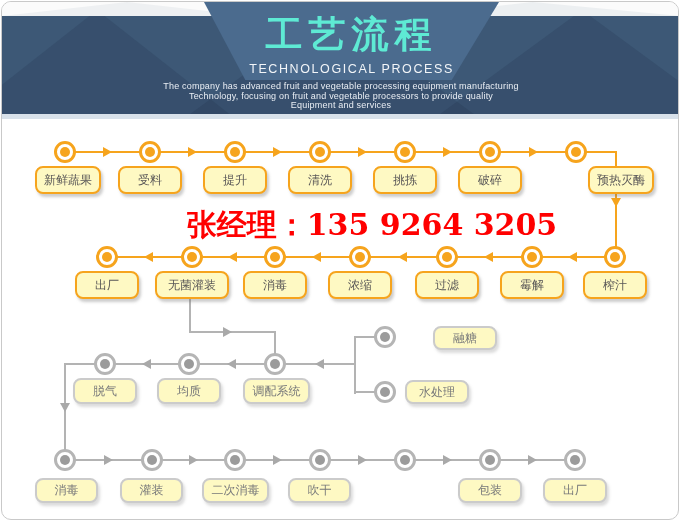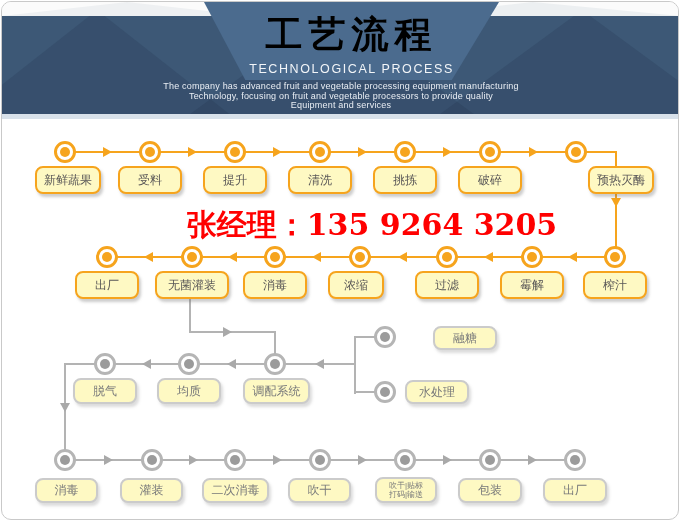--- a/index.html
+++ b/index.html
@@ -14,21 +14,21 @@
   .ts2 { left:410px; width:268px; background:#ecef f1; background:#eceff1; clip-path:polygon(45% 0,100% 100%,0 100%); }
   .band { position:absolute; left:0; top:14px; width:678px; height:98px; background:#3d5876; overflow:hidden; }
   .band-tri { position:absolute; background:rgba(24,40,60,0.16); }
   .bt1 { left:-45px; top:-6px; width:280px; height:110px; clip-path:polygon(50% 0,100% 100%,0 100%); }
   .bt2 { left:180px; top:-6px; width:300px; height:110px; clip-path:polygon(50% 0,100% 100%,0 100%); }
   .bt3 { left:430px; top:-6px; width:300px; height:110px; clip-path:polygon(50% 0,100% 100%,0 100%); }
   .desc { position:absolute; left:0; top:66px; width:100%; text-align:center; color:#e9eef4;
           font-size:9px; line-height:9.5px; letter-spacing:0.2px; }
   .trapezoid { position:absolute; left:202px; top:0; width:295px; height:78px; background:#4b6b8e;
                clip-path:polygon(0 0,100% 0,84% 100%,14% 100%); text-align:center; z-index:2; }
-  .title { margin-top:8px; color:#000000; font-size:37px; font-weight:bold; letter-spacing:6px; }
+  .title { margin-top:8px; color:#5eead4; font-size:37px; font-weight:bold; letter-spacing:6px; }
   .subtitle { margin-top:2px; color:#f2f5f8; font-size:12.5px; letter-spacing:1.6px; }
   .band-edge { position:absolute; left:0; top:112px; width:678px; height:5px; background:#d8e1ea; }
 
   
   .contact { position:absolute; left:170px; top:203px; width:400px; text-align:center;
              font-family:"DejaVu Serif", serif; font-weight:bold; color:#ff0000; font-size:30px; z-index:5; }
 
   
   .hl-o, .vl-o { position:absolute; background:#f6a41d; z-index:1; }
   .hl-g, .vl-g { position:absolute; background:#b3b3b3; z-index:1; }
@@ -148,35 +148,31 @@
   <div class="box box-o" style="left:116px; top:164px; width:64px; height:28px;">受料</div>
   <div class="box box-o" style="left:201px; top:164px; width:64px; height:28px;">提升</div>
   <div class="box box-o" style="left:286px; top:164px; width:64px; height:28px;">清洗</div>
   <div class="box box-o" style="left:371px; top:164px; width:64px; height:28px;">挑拣</div>
   <div class="box box-o" style="left:456px; top:164px; width:64px; height:28px;">破碎</div>
   <div class="box box-o" style="left:542px; top:164px; width:66px; height:28px;margin-left:44px;">预热灭酶</div>
 
   <div class="box box-o" style="left:73px;  top:269px; width:64px; height:28px;">出厂</div>
   <div class="box box-o" style="left:153px; top:269px; width:74px; height:28px;">无菌灌装</div>
   <div class="box box-o" style="left:241px; top:269px; width:64px; height:28px;">消毒</div>
-  <div class="box box-o" style="left:326px; top:269px; width:56px; height:28px;">浓缩</div>
+  <div class="box box-o" style="left:326px; top:269px; width:64px; height:28px;">浓缩</div>
   <div class="box box-o" style="left:413px; top:269px; width:64px; height:28px;">过滤</div>
   <div class="box box-o" style="left:581px; top:269px; width:64px; height:28px;">榨汁</div>
   <div class="box box-o" style="left:498px; top:269px; width:64px; height:28px;">霉解</div>
 
   <div class="box box-g" style="left:71px;  top:376px; width:64px; height:26px;">脱气</div>
   <div class="box box-g" style="left:155px; top:376px; width:64px; height:26px;">均质</div>
   <div class="box box-g" style="left:241px; top:376px; width:67px; height:26px;">调配系统</div>
   <div class="box box-g" style="left:403px; top:324px; width:64px; height:24px;margin-left:28px;">融糖</div>
   <div class="box box-g" style="left:403px; top:378px; width:64px; height:24px;">水处理</div>
 
   <div class="box box-g" style="left:33px;  top:476px; width:63px; height:25px;">消毒</div>
   <div class="box box-g" style="left:118px; top:476px; width:63px; height:25px;">灌装</div>
   <div class="box box-g" style="left:200px; top:476px; width:67px; height:25px;">二次消毒</div>
   <div class="box box-g" style="left:286px; top:476px; width:63px; height:25px;">吹干</div>
-  <div class="box box-g box-sm" style="left:373px; top:475px; width:62px; height:26px;">
-    <span>吹干|贴标</span>
-    <span>打码|输送</span>
-  </div>
   <div class="box box-g" style="left:456px; top:476px; width:64px; height:25px;">包装</div>
   <div class="box box-g" style="left:541px; top:476px; width:64px; height:25px;">出厂</div>
 
 </div>
 
 </body></html>

